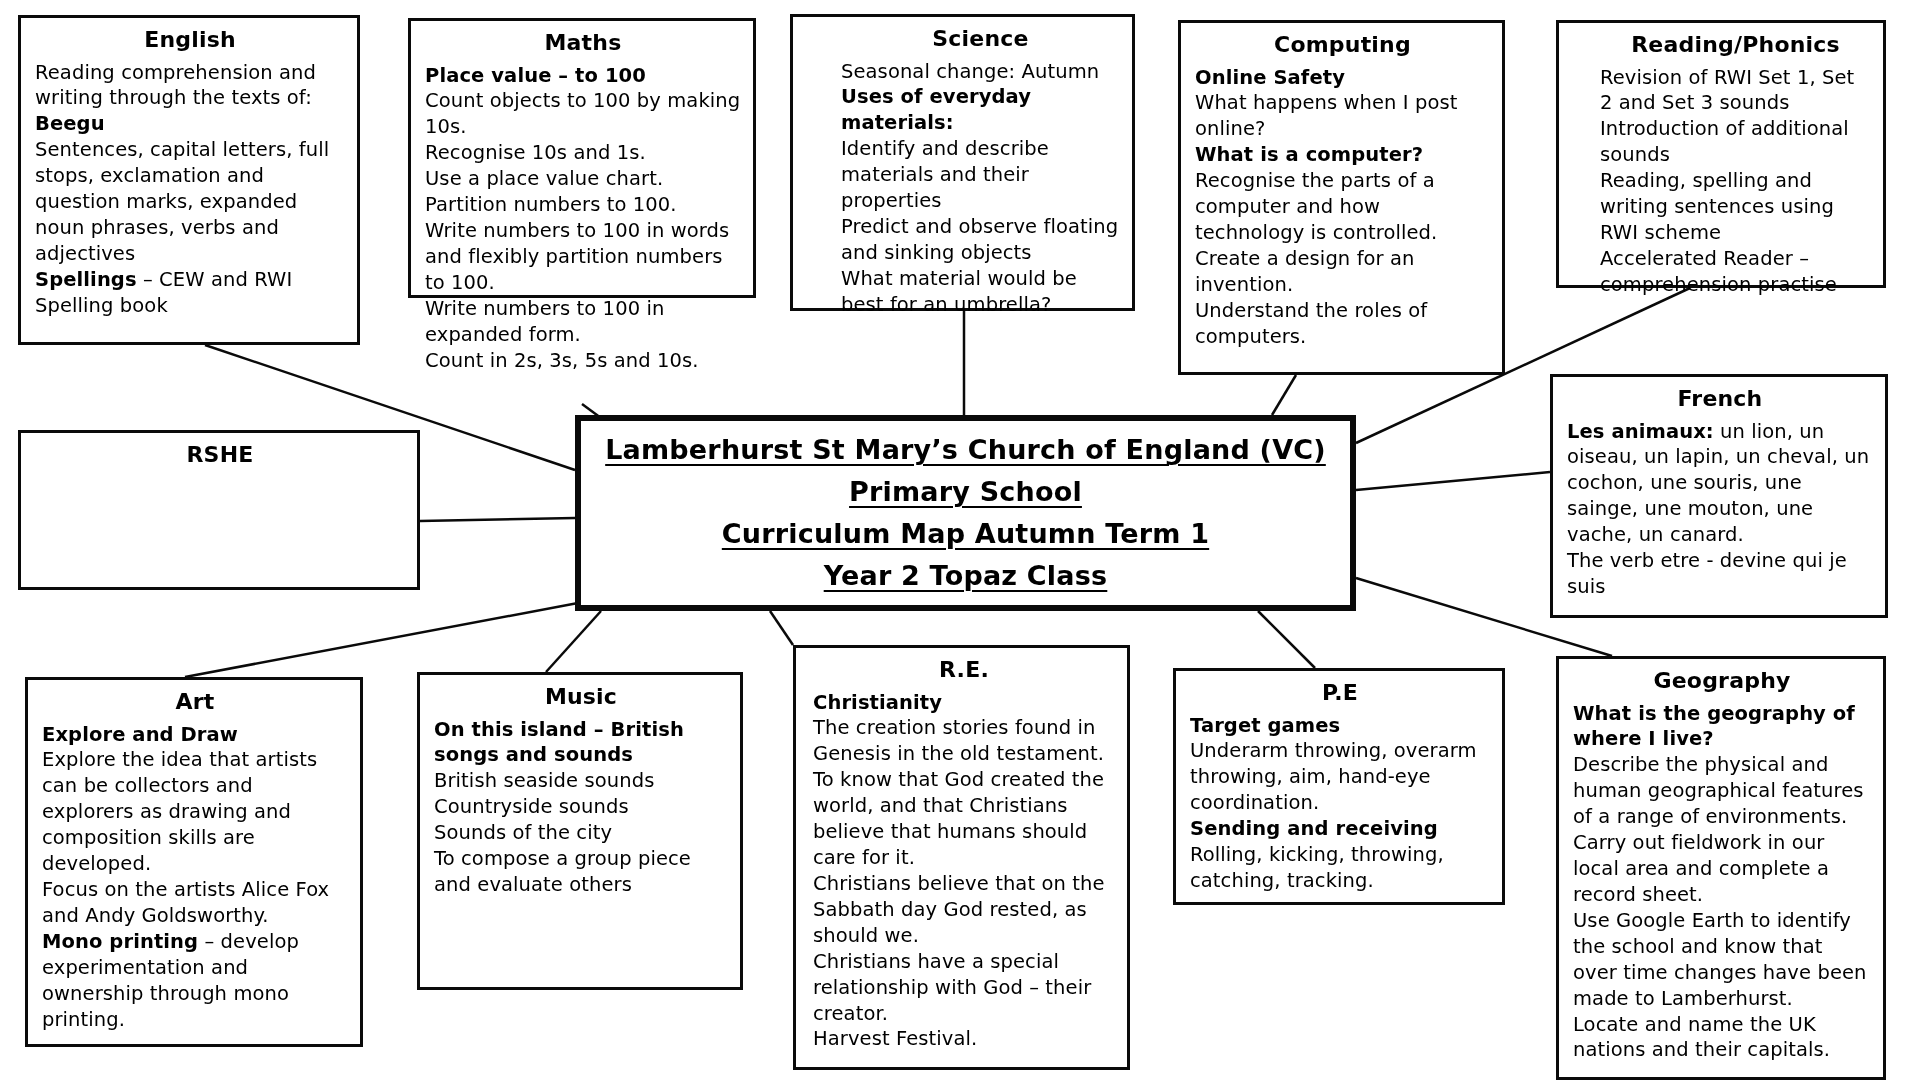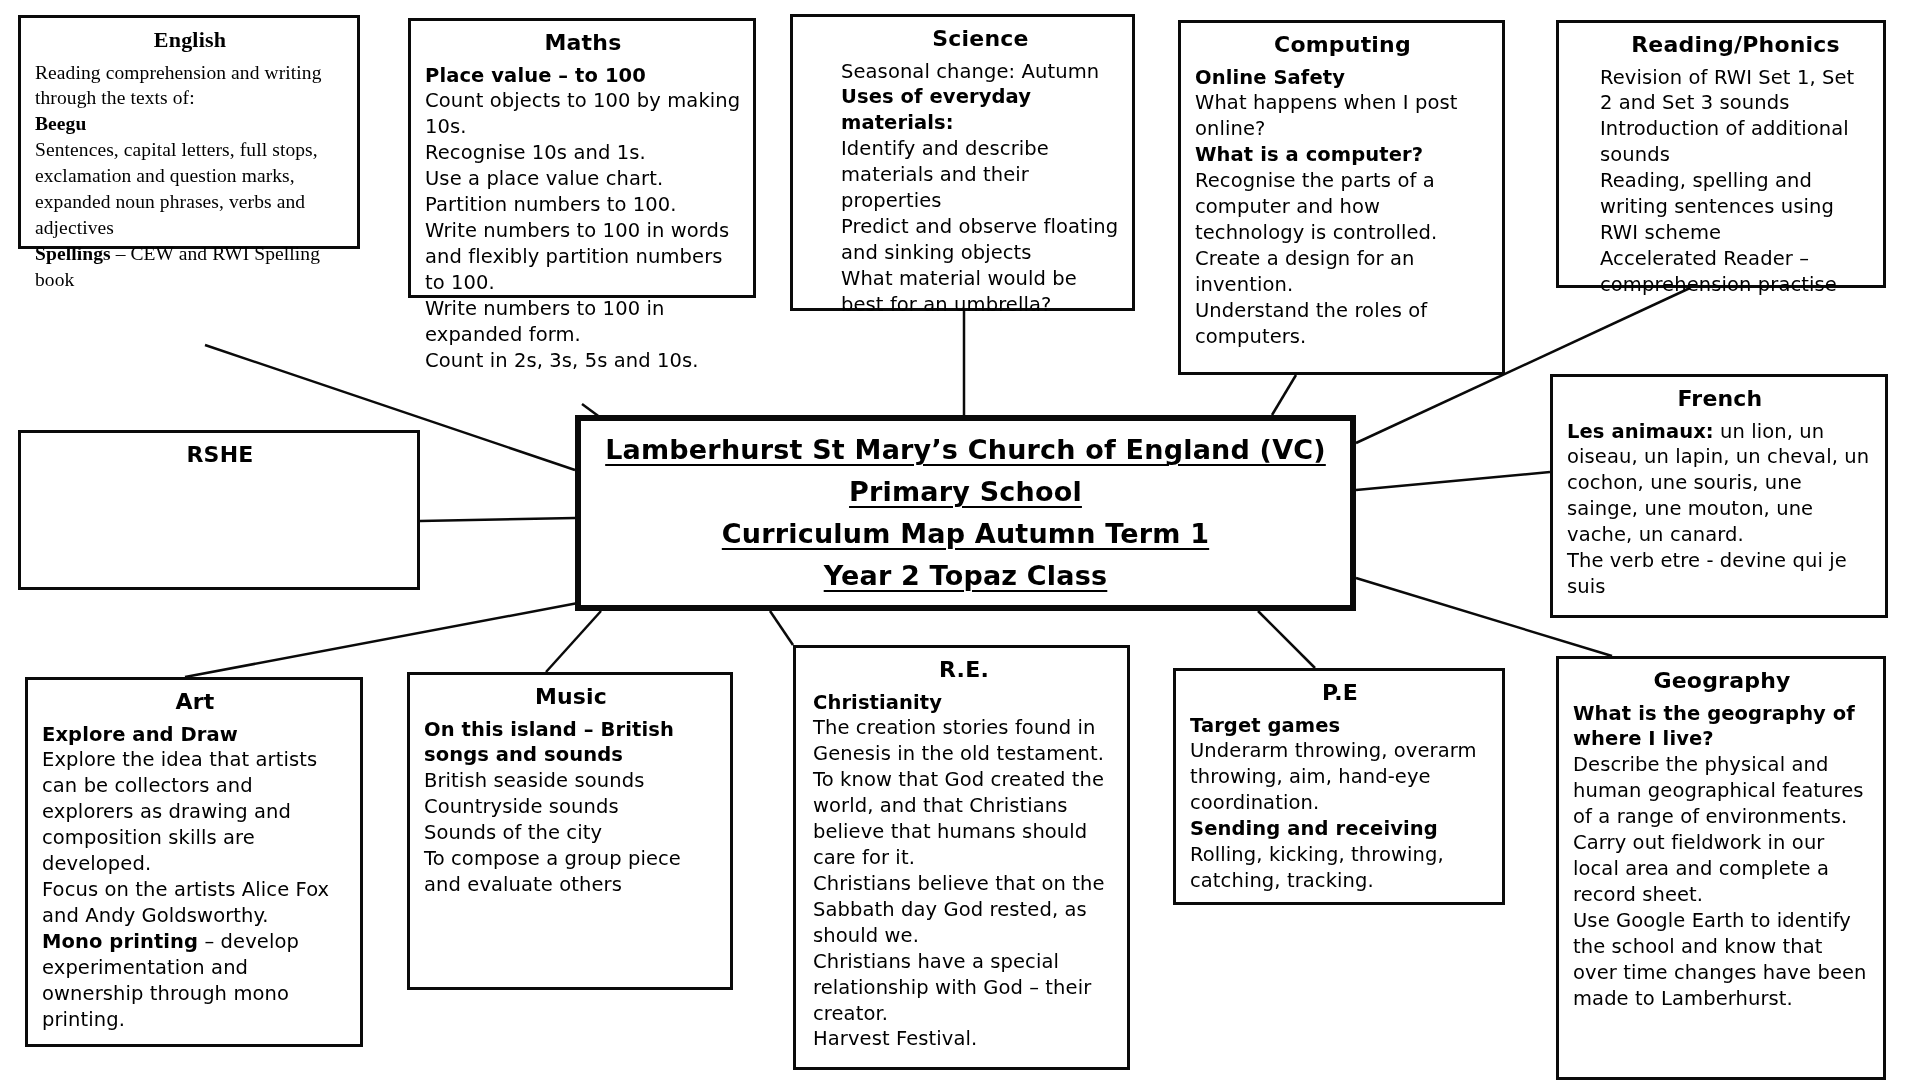--- a/index.html
+++ b/index.html
@@ -15,29 +15,29 @@
     box-sizing:border-box;padding:6px 12px 8px 14px;
   }
   .box-title{
     text-align:center;font-weight:700;font-size:22px;line-height:1.25;
     margin:2px 0 6px 0;letter-spacing:.2px;
   }
   .box-body{font-size:19.5px;line-height:1.33;letter-spacing:.1px;}
   .para{margin:0;}
   .para .b{font-weight:700;}
   
-  #box-english   {left:18px;   top:15px;  width:342px; height:234px;font-family:Liberation Serif, serif;}
+  #box-english   {left:18px;   top:15px;  width:342px; height:330px;}
   #box-maths     {left:408px;  top:18px;  width:348px; height:280px;}
   #box-science   {left:790px;  top:14px;  width:345px; height:297px;padding-left:48px;}
   #box-computing {left:1178px; top:20px;  width:327px; height:355px;}
   #box-reading   {left:1556px; top:20px;  width:330px; height:268px;padding-left:41px;}
   #box-rshe      {left:18px;   top:430px; width:402px; height:160px;}
   #box-french    {left:1550px; top:374px; width:338px; height:244px;}
   #box-art       {left:25px;   top:677px; width:338px; height:370px;}
-  #box-music     {left:407px;  top:672px; width:326px; height:318px;}
+  #box-music     {left:417px;  top:672px; width:326px; height:318px;}
   #box-re        {left:793px;  top:645px; width:337px; height:425px;padding-left:17px;}
   #box-pe        {left:1173px; top:668px; width:332px; height:237px;}
   #box-geography {left:1556px; top:656px; width:330px; height:424px;}
   
   #box-center{
     left:575px; top:415px; width:781px; height:196px;
     border:6px solid #0a0a0a; padding:10px 8px;
     display:flex;flex-direction:column;justify-content:center;
   }
   .center-line{
@@ -185,16 +185,17 @@
       </div>
   </div>
 
   <div class="box" id="box-geography">
     <div class="box-title">Geography</div>
     <div class="box-body">
         <div class="para"><span class="b">What is the geography of where I live?</span></div>
         <div class="para"><span>Describe the physical and human geographical features of a range of environments.</span></div>
         <div class="para"><span>Carry out fieldwork in our local area and complete a record sheet.</span></div>
         <div class="para"><span>Use Google Earth to identify the school and know that over time changes have been made to Lamberhurst.</span></div>
+        <div class="para"><span>Locate and name the UK nations and their capitals.</span></div>
       </div>
   </div>
 
 </div>
 
 </body></html>

